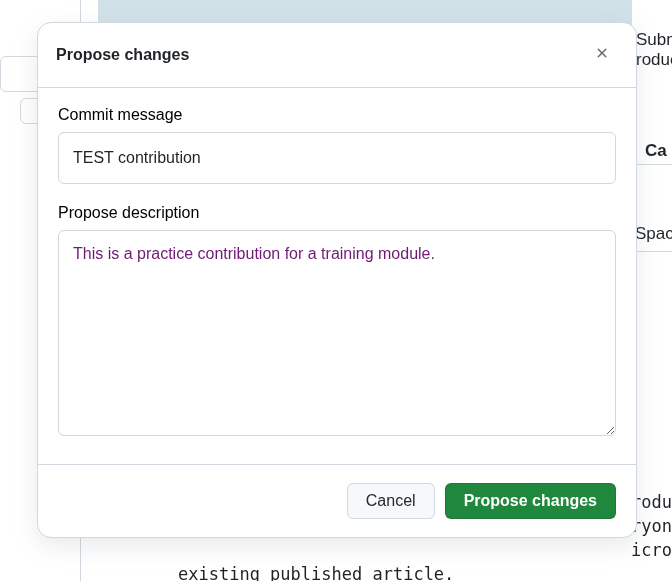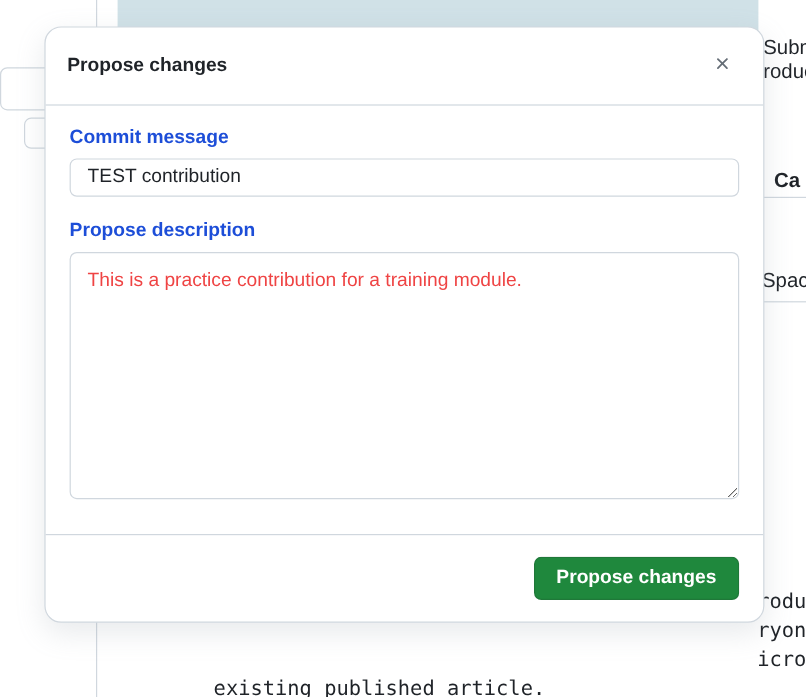--- a/index.html
+++ b/index.html
@@ -101,46 +101,46 @@
     cursor: pointer;
     color: #656d76;
   }
   .close-btn svg { width: 16px; height: 16px; }
 
   .modal-body {
     padding: 18px 20px 24px 20px;
   }
   .field-label {
     font-size: 16px;
-    font-weight: 700;
-    color: #1d4ed8;
+    font-weight: 400;
+    color: #000000;
     margin: 0 0 8px 0;
   }
   .text-input {
     width: 100%;
     box-sizing: border-box;
-    height: 32px;
+    height: 52px;
     padding: 6px 14px;
     font-size: 16px;
     color: #1f2328;
     background: #ffffff;
     border: 1px solid #d0d7de;
     border-radius: 6px;
     font-family: inherit;
   }
 
   .gap { height: 20px; }
 
   .text-area {
     width: 100%;
     box-sizing: border-box;
     height: 206px;
     padding: 12px 14px;
     font-size: 16px;
-    color: #ef4444;
+    color: #701a75;
     background: #ffffff;
     border: 1px solid #d0d7de;
     border-radius: 6px;
     resize: both;
     font-family: inherit;
     line-height: 1.4;
   }
 
   .modal-footer {
     border-top: 1px solid #d0d7de;
@@ -210,16 +210,17 @@
     <input type="text" class="text-input" value="TEST contribution" style="">
 
     <div class="gap"></div>
 
     <div class="field-label">Propose description</div>
     <textarea class="text-area" style="">This is a practice contribution for a training module.</textarea>
 
   </div>
 
   <div class="modal-footer">
+    <button class="btn btn-secondary">Cancel</button>
     <button class="btn btn-primary">Propose changes</button>
   </div>
 
 </div>
 
 </body></html>

